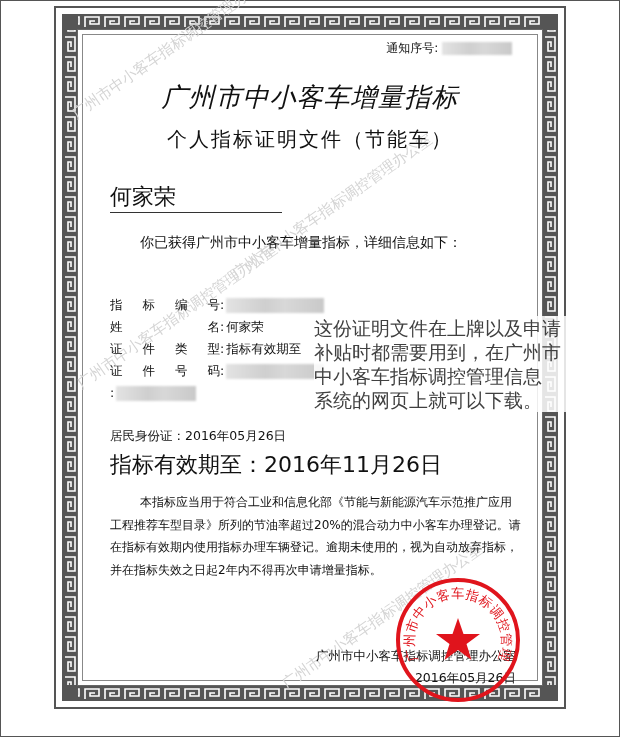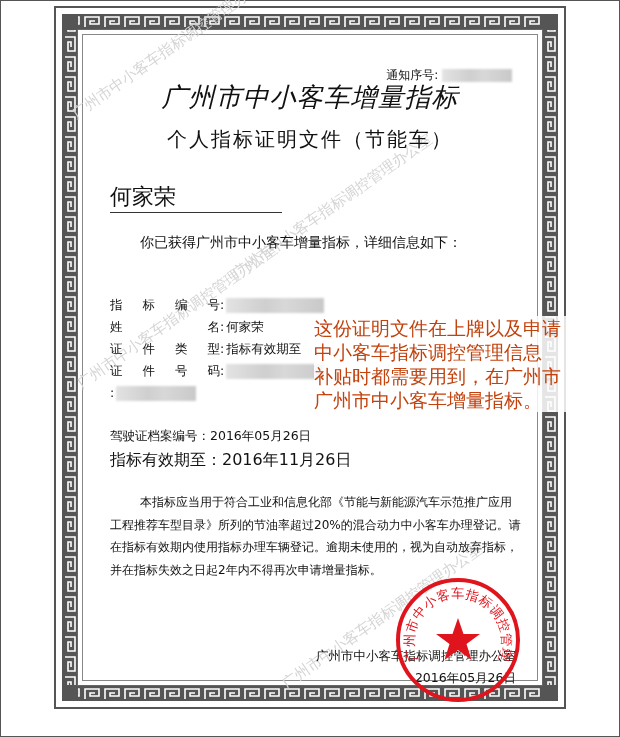--- a/index.html
+++ b/index.html
@@ -7,37 +7,37 @@
        font-family:"DejaVu Sans","Liberation Sans",sans-serif;color:#111;}
   .frame-outer{position:absolute;left:0;top:0;width:618px;height:735px;border:1px solid #555;}
   .outer-line{position:absolute;left:54px;top:6px;width:512px;height:703px;border:2px solid #555;box-sizing:border-box;}
   .band{position:absolute;left:62px;top:14px;width:496px;height:687px;box-sizing:border-box;
         border:16px solid #555;}
   .band-pattern{position:absolute;left:62px;top:14px;width:496px;height:687px;pointer-events:none;}
   .inner-line1{position:absolute;left:77px;top:29px;width:466px;height:657px;border:1px solid #666;box-sizing:border-box;}
   .inner-line2{position:absolute;left:82px;top:34px;width:456px;height:647px;border:1px solid #888;box-sizing:border-box;}
   .content{position:absolute;left:84px;top:36px;width:452px;height:643px;}
   .watermark{position:absolute;color:#d4d4d4;font-size:15px;white-space:nowrap;transform-origin:left center;}
-  .notice{position:absolute;right:24px;top:4px;font-size:12px;margin-top:27px;}
+  .notice{position:absolute;right:24px;top:4px;font-size:12px;}
   .blur{display:inline-block;background:linear-gradient(90deg,#e3e3e3,#cfcfcf 40%,#d8d8d8 60%,#c9c9c9);filter:blur(1px);vertical-align:middle;}
   .title{position:absolute;left:0;width:452px;text-align:center;top:44px;font-size:26px;letter-spacing:1px;font-style:italic;}
   .subtitle{position:absolute;left:0;width:452px;text-align:center;top:90px;font-size:20px;letter-spacing:2px;}
   .name{position:absolute;left:26px;top:146px;font-size:22px;}
   .name-line{position:absolute;left:26px;top:176px;width:172px;border-top:1.5px solid #333;}
   .intro{position:absolute;left:26px;top:193px;width:400px;font-size:14px;line-height:26px;text-indent:30px;}
   .fields{position:absolute;left:26px;top:258px;font-size:12.5px;}
   .field{height:22px;line-height:22px;display:flex;align-items:center;}
   .field .lbl{display:inline-block;width:110px;display:flex;justify-content:space-between;}
   .field .colon{margin-right:2px;}
   .obtained{position:absolute;left:26px;top:392px;font-size:12.5px;}
-  .valid{position:absolute;left:26px;top:414px;font-size:16px;}
+  .valid{position:absolute;left:26px;top:414px;font-size:22px;}
   .body-text{position:absolute;left:26px;top:455px;width:412px;font-size:12px;line-height:22.5px;text-indent:30px;}
   .issuer{position:absolute;right:20px;top:612px;font-size:12.5px;}
   .issue-date{position:absolute;right:20px;top:634px;font-size:12.5px;}
-  .annotation{position:absolute;left:314px;top:316px;width:300px;font-size:19px;line-height:24px;color:#c2410c;background:rgba(255,255,255,0.85);}
+  .annotation{position:absolute;left:314px;top:316px;width:300px;font-size:19px;line-height:24px;color:#404040;background:rgba(255,255,255,0.85);}
   .stamp{position:absolute;left:396px;top:578px;width:124px;height:124px;border:4px solid #e0141c;border-radius:50%;box-sizing:border-box;}
   .stamp svg{position:absolute;left:-4px;top:-4px;}
 </style>
 </head>
 <body>
 
 <div class="frame-outer"></div>
 <div class="outer-line"></div>
 <div class="band"></div>
 <svg class="band-pattern" width="496" height="687" viewBox="0 0 496 687">
@@ -115,37 +115,37 @@
         <span class="colon">:</span>
       <span class="blur" style="width:98px;height:15px;"></span>
     </div>
     <div class="field">
         <span class="colon">:</span>
       <span class="blur" style="width:80px;height:15px;"></span>
     </div>
   </div>
 
   <div class="obtained">
-    <span>驾驶证档案编号：</span><span>2016年05月26日</span>
+    <span>居民身份证：</span><span>2016年05月26日</span>
   </div>
   <div class="valid">
     <span>指标有效期至：</span><span>2016年11月26日</span>
   </div>
 
   <div class="body-text">本指标应当用于符合工业和信息化部《节能与新能源汽车示范推广应用工程推荐车型目录》所列的节油率超过20%的混合动力中小客车办理登记。请在指标有效期内使用指标办理车辆登记。逾期未使用的，视为自动放弃指标，并在指标失效之日起2年内不得再次申请增量指标。</div>
 
   <div class="issuer">广州市中小客车指标调控管理办公室</div>
   <div class="issue-date">2016年05月26日</div>
 </div>
 
 <div class="annotation">
   <div>这份证明文件在上牌以及申请</div>
+  <div>补贴时都需要用到，在广州市</div>
   <div>中小客车指标调控管理信息</div>
-  <div>补贴时都需要用到，在广州市</div>
-  <div>广州市中小客车增量指标。</div>
+  <div>系统的网页上就可以下载。</div>
 </div>
 
 <div class="stamp">
   <svg width="124" height="124" viewBox="0 0 124 124">
     <defs>
       <path id="sealArc" d="M 22 82 A 44 44 0 1 1 102 82"></path>
     </defs>
     <text font-size="13" fill="#e0141c" font-family="DejaVu Sans, sans-serif" letter-spacing="0.5">
       <textPath href="#sealArc">广州市中小客车指标调控管理办公室</textPath>
     </text>

